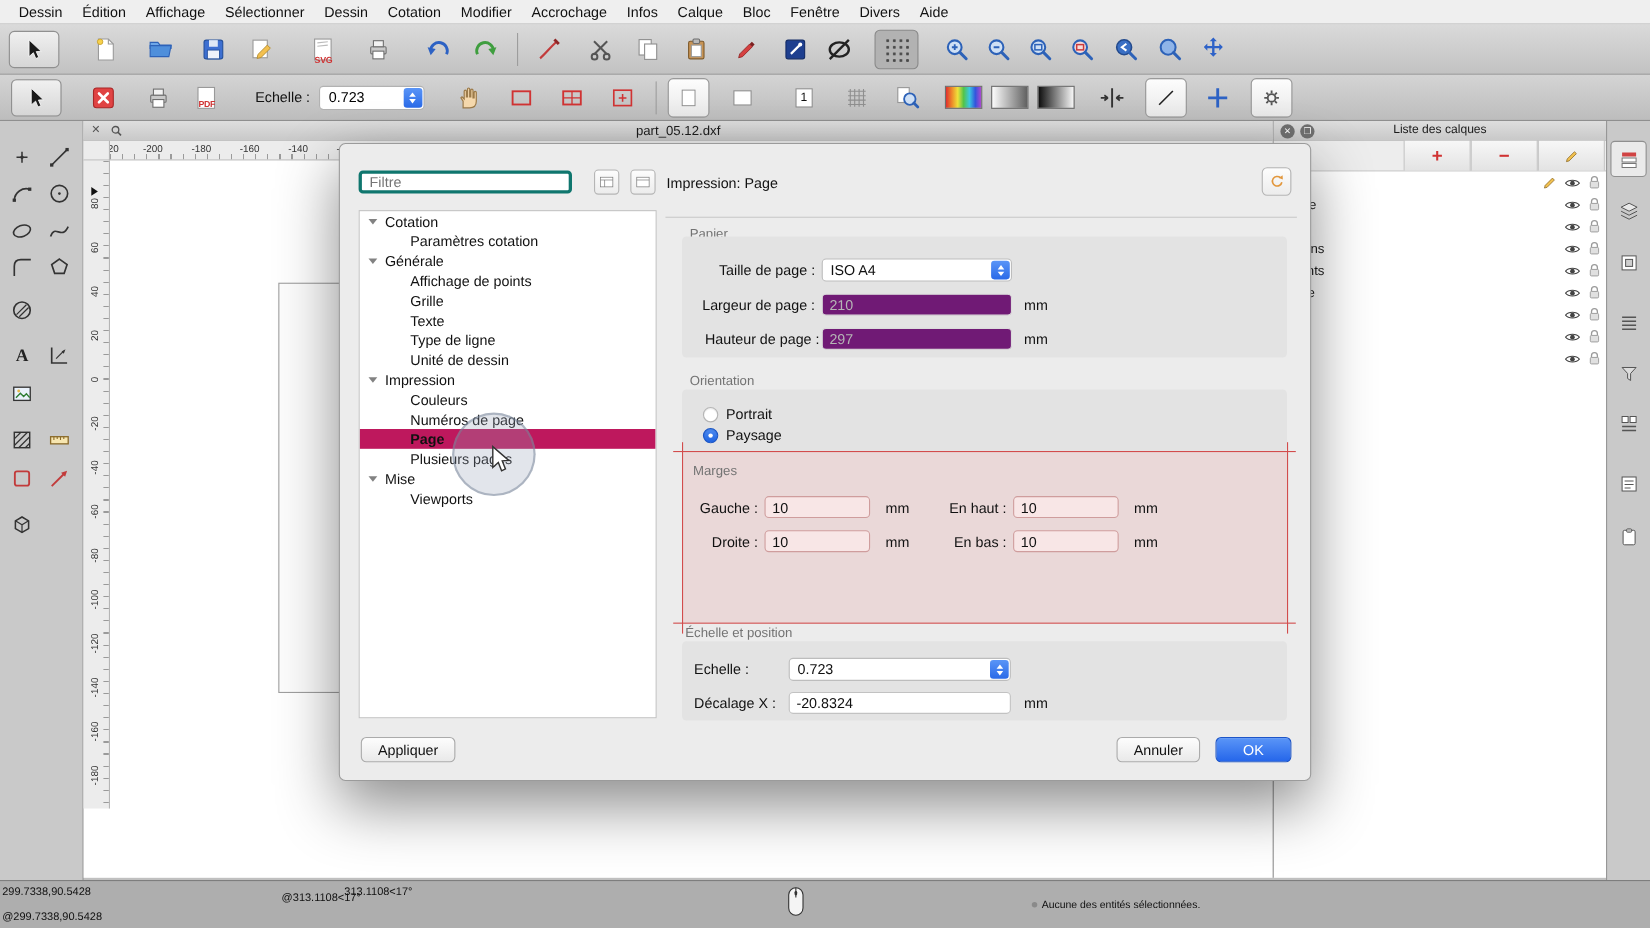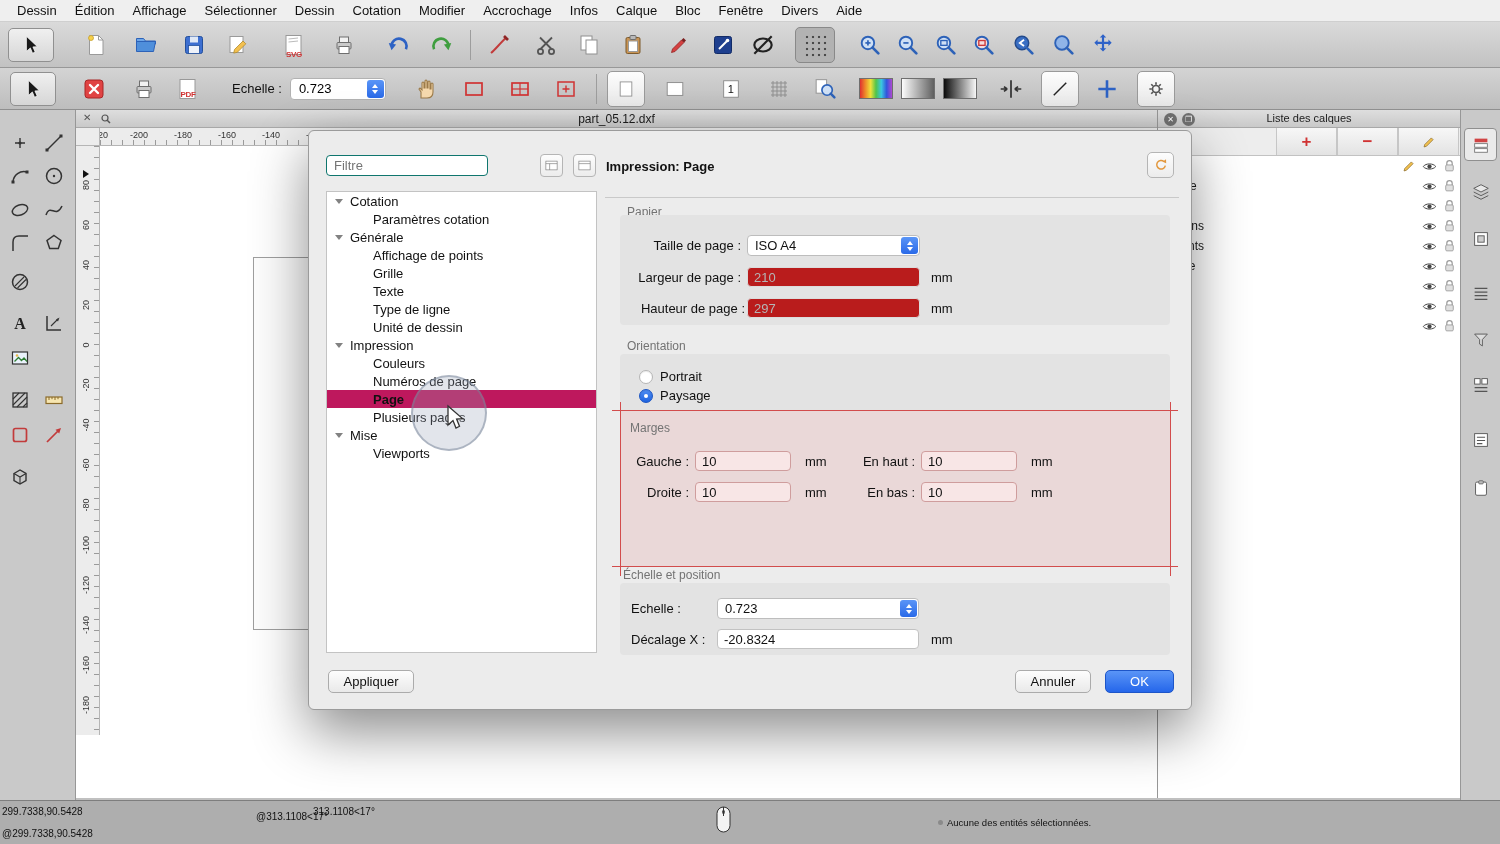--- a/index.html
+++ b/index.html
@@ -73,37 +73,37 @@
 #righttools{position:absolute;left:1460px;top:110px;width:40px;height:690px;background:#c9c9c9;border-left:1px solid #979797}
 .rtb{position:absolute;left:3px;width:33px;height:33px;display:flex;align-items:center;justify-content:center}
 .rtb.sel{background:#eaeaea;border:1px solid #8f8f8f;border-radius:4px}
 
 
 #statusbar{position:absolute;left:0;top:800px;width:100%;height:44px;background:#aeaeae;border-top:1px solid #7e7e7e;font-size:10px;color:#111}
 .sb{position:absolute;white-space:nowrap}
 
 
 #dialog{position:absolute;left:308px;top:130px;width:884px;height:580px;background:#ececec;border:1px solid #9b9b9b;border-radius:6px;box-shadow:0 22px 55px rgba(0,0,0,.45);z-index:40;font-size:13px;color:#111}
-#dlg-filter{position:absolute;left:17px;top:24px;width:162px;height:21px;border:1px solid #0f766e;border-radius:4px;background:#fff;font:13px "Liberation Sans",sans-serif;padding:0 7px}
+#dlg-filter{position:absolute;left:17px;top:24px;width:194px;height:21px;border:3px solid #0f766e;border-radius:4px;background:#fff;font:13px "Liberation Sans",sans-serif;padding:0 7px}
 .hdrbtn{position:absolute;top:23px;width:23px;height:23px;border:1px solid #b5b5b5;border-radius:4px;background:linear-gradient(#fdfdfd,#ececec);display:flex;align-items:center;justify-content:center}
-#dlg-title{position:absolute;left:297px;top:28px;font-weight:bold;font-size:13px}
+#dlg-title{position:absolute;left:297px;top:28px;font-weight:normal;font-size:13px}
 #dlg-reset{position:absolute;left:838px;top:21px;width:27px;height:26px;border:1px solid #b5b5b5;border-radius:5px;background:linear-gradient(#fdfdfd,#ececec);display:flex;align-items:center;justify-content:center}
 #dlg-hr{position:absolute;left:296px;top:66px;width:574px;height:1px;background:#c9c9c9}
 #tree{position:absolute;left:17px;top:60px;width:271px;height:462px;background:#fff;border:1px solid #c3c3c3;overflow:hidden;font-size:13px}
 .trow{height:18px;display:flex;align-items:center;color:#111;white-space:nowrap}
 .trow.l0{padding-left:8px}
 .trow.l1{padding-left:46px}
 .trow.sel{background:#be185d;font-weight:bold}
 .chev{width:0;height:0;border-left:4px solid transparent;border-right:4px solid transparent;border-top:5px solid #828282;display:inline-block;margin-right:7px}
 .dlabel{position:absolute;font-size:12px;color:#737373;white-space:nowrap}
 .gbox{position:absolute;background:#e3e3e3;border-radius:4px}
 .flabel{position:absolute;font-size:13px;color:#111;text-align:right;white-space:nowrap}
 .unit{position:absolute;font-size:13px;color:#111}
 .din{position:absolute;height:20px;border:1px solid #c2c2c2;border-radius:4px;background:#fff;font:13px "Liberation Sans",sans-serif;padding:0 6px;color:#111}
-.din.dis{background:#b91c1c;color:#b5b5b5;border-color:#dcdcdc}
+.din.dis{background:#701a75;color:#b5b5b5;border-color:#dcdcdc}
 .din.pin{background:#f8e6e6;border-color:#cf9d9d}
 .dcombo{position:absolute;height:21px;background:#fff;border:1px solid #bdbdbd;border-radius:4px;display:flex;align-items:center;padding:0 22px 0 7px;font-size:13px}
 .radiorow{position:absolute;display:flex;align-items:center;gap:7px;height:15px;font-size:13px}
 .radio{width:14px;height:14px;border-radius:50%;background:#fff;border:1px solid #b5b5b5;box-shadow:inset 0 1px 1px rgba(0,0,0,.08)}
 .radio.on{background:linear-gradient(#4f8df2,#1f63e0);border-color:#1b55c4;position:relative}
 .radio.on::after{content:"";position:absolute;left:4px;top:4px;width:4px;height:4px;border-radius:50%;background:#fff}
 #marges-fill{position:absolute;left:312px;top:280px;width:549px;height:155px;background:rgba(226,88,88,.13)}
 .mline{position:absolute;background:#d24c4c}
 .dbtn{position:absolute;height:23px;border:1px solid #ababab;border-radius:5px;background:linear-gradient(#fdfdfd,#e9e9e9);font:13px "Liberation Sans",sans-serif;display:flex;align-items:center;justify-content:center;color:#111}
 .dbtn.primary{background:linear-gradient(#5a95f7,#2566ea);border-color:#1d55c8;color:#fff}

